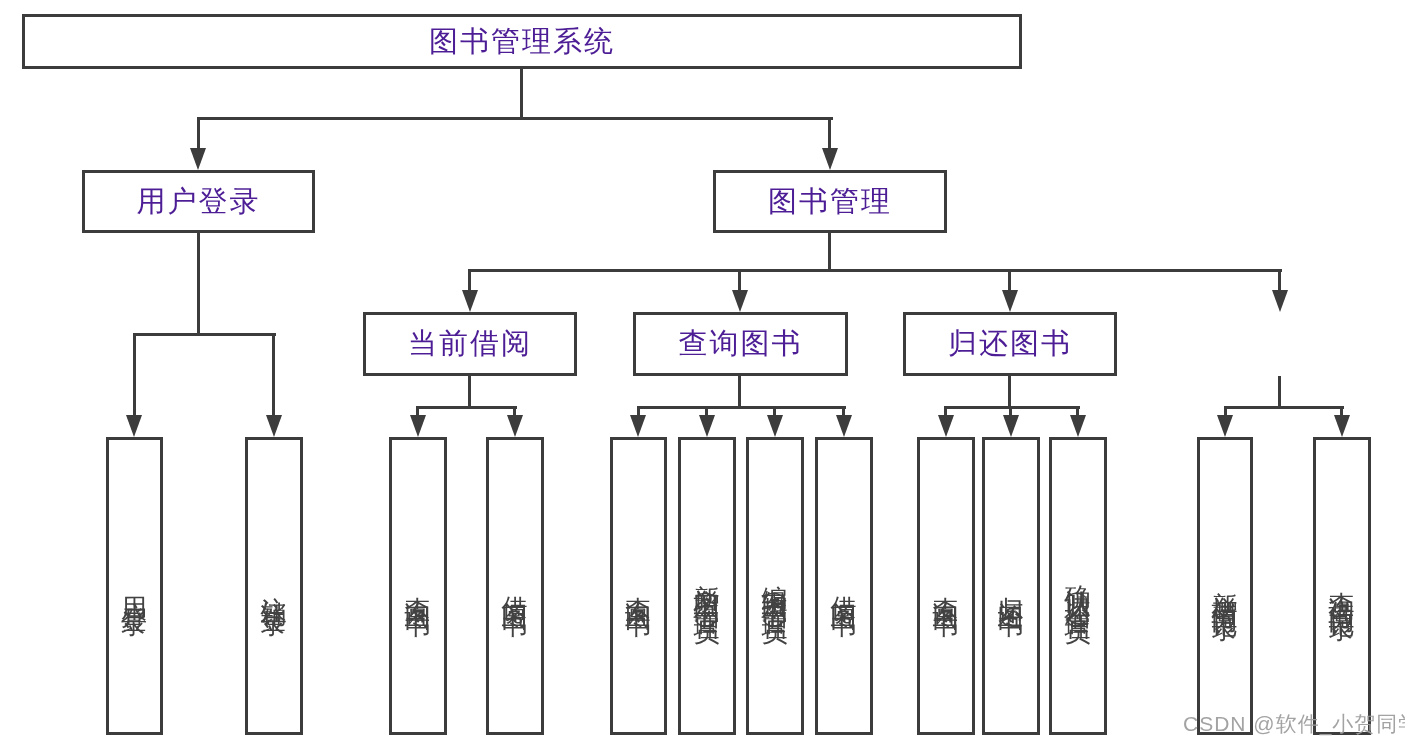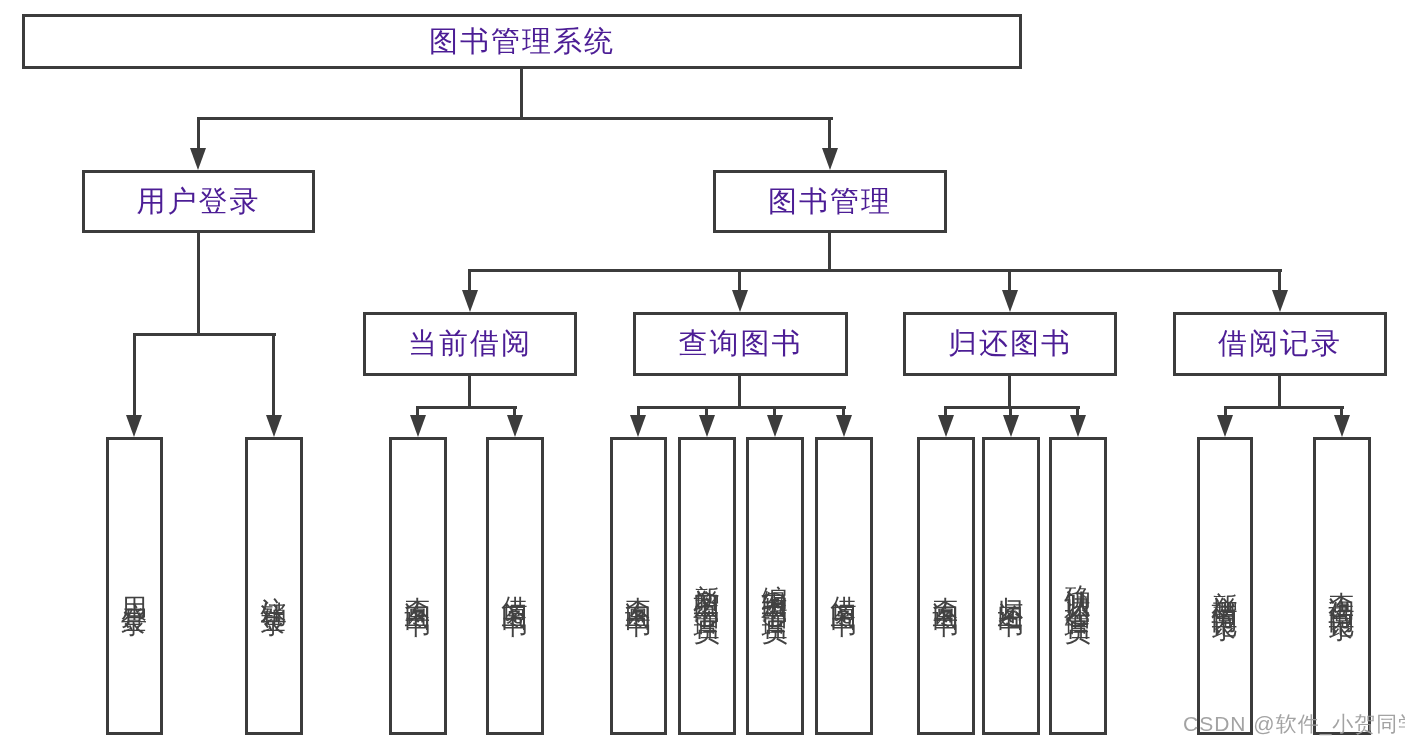--- a/index.html
+++ b/index.html
@@ -105,23 +105,20 @@
 
   <div class="box" style="left:363px; top:312px; width:214px; height:64px;">
     <span class="hlabel">当前借阅</span>
   </div>
   <div class="box" style="left:633px; top:312px; width:215px; height:64px;">
     <span class="hlabel">查询图书</span>
   </div>
   <div class="box" style="left:903px; top:312px; width:214px; height:64px;">
     <span class="hlabel">归还图书</span>
   </div>
-  <div class="box" style="left:1173px; top:312px; width:214px; height:64px;">
-    <span class="hlabel">借阅记录</span>
-  </div>
 
   <div class="line" style="left:468px; top:376px; width:3px; height:30px;"></div>
   <div class="line" style="left:416px; top:406px; width:101px; height:3px;"></div>
   <div class="line" style="left:416px; top:406px; width:3px; height:11px;"></div>
   <div class="ahead" style="left:410px; top:415px;"></div>
   <div class="line" style="left:513px; top:406px; width:3px; height:11px;"></div>
   <div class="ahead" style="left:507px; top:415px;"></div>
 
   <div class="line" style="left:738px; top:376px; width:3px; height:30px;"></div>
   <div class="line" style="left:637px; top:406px; width:209px; height:3px;"></div>

